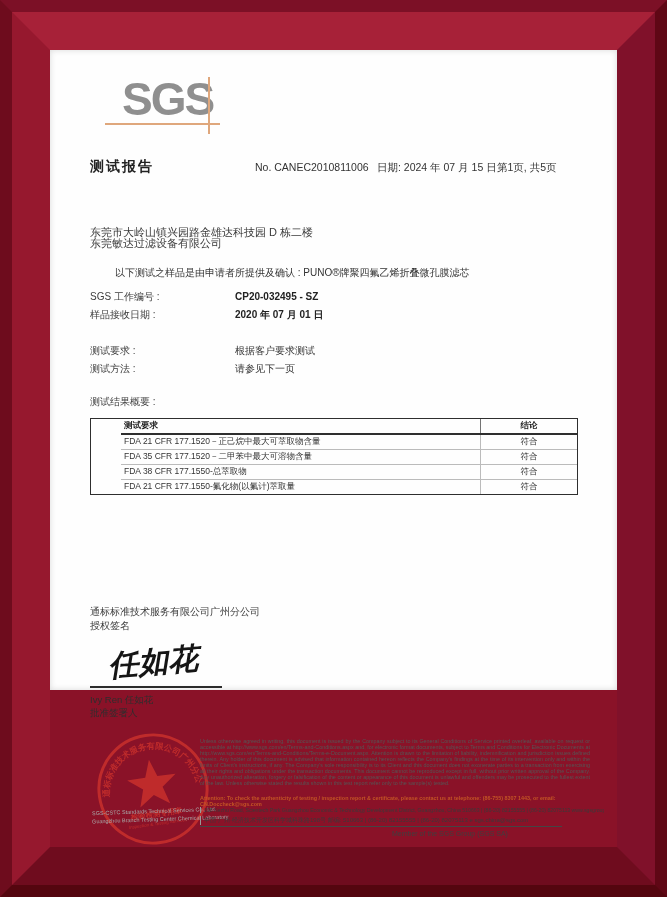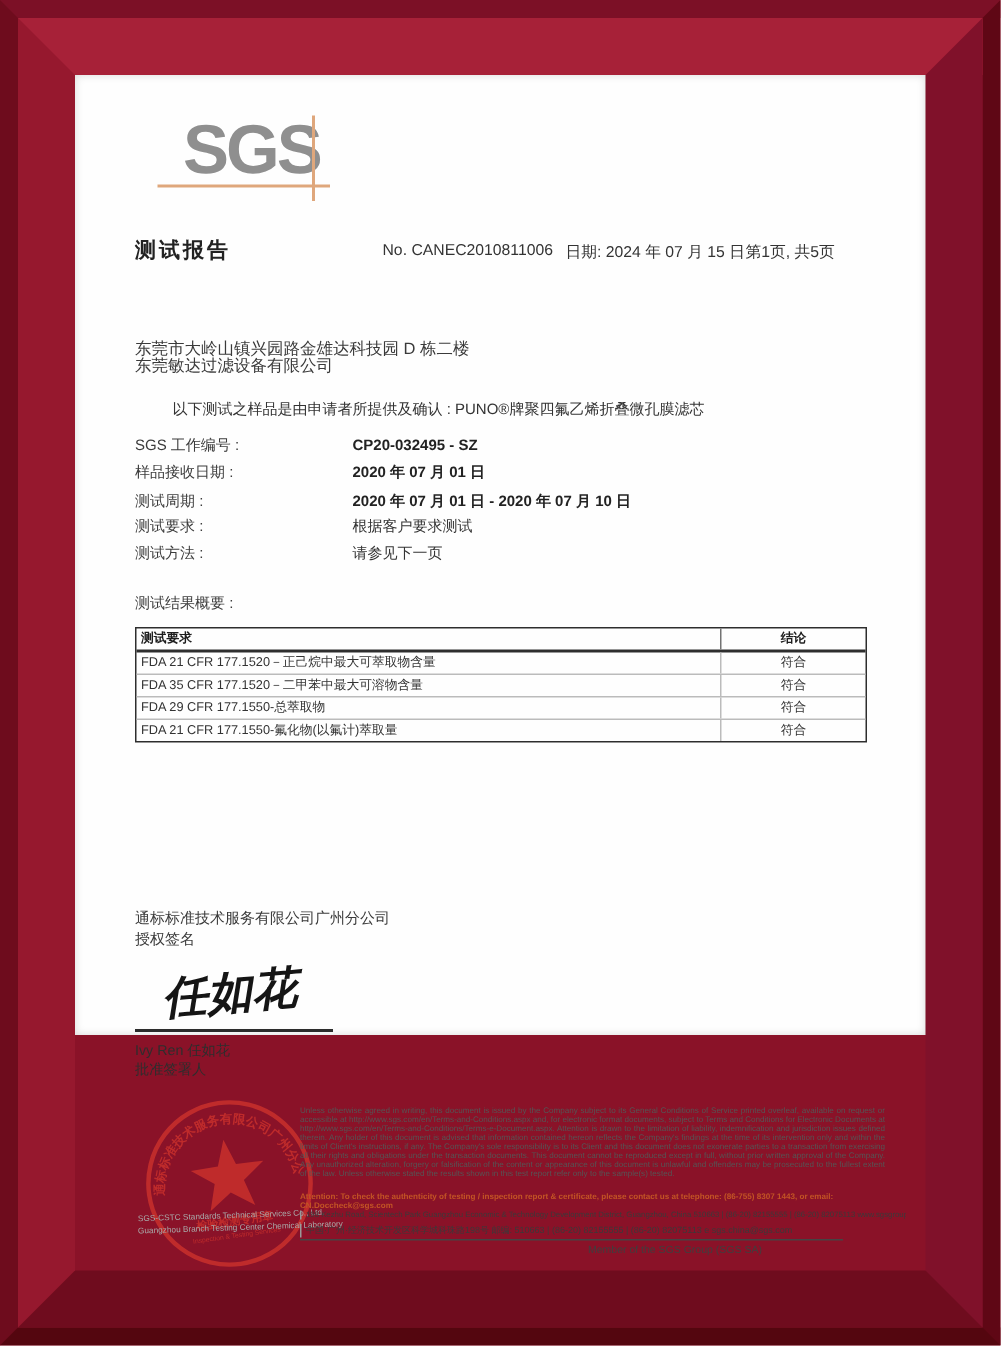--- a/index.html
+++ b/index.html
@@ -31,21 +31,21 @@
   .appl-name{left:40px;top:150px;font-size:11px;color:#3a3a3a;margin-top:36px;}
   .appl-addr{left:40px;top:175px;font-size:11px;color:#3a3a3a;}
   .sample-line{left:40px;top:216px;font-size:10px;color:#333;width:510px;margin-left:25px;}
   
   .frow{left:40px;font-size:10px;color:#3c3c3c;width:510px;}
   .frow .lab{display:inline-block;width:145px;}
   .frow .val{color:#333;}
   .frow .val.b{font-weight:bold;color:#222;}
   .summary{left:40px;top:345px;font-size:10px;color:#3c3c3c;}
   
-  .rtable{left:40px;top:368px;width:488px;border:1.5px solid #2e2e2e;box-sizing:border-box;}
+  .rtable{left:40px;top:368px;width:488px;border:1.5px solid #2e2e2e;box-sizing:border-box;padding-left:30px;}
   .trow{display:flex;align-items:center;min-height:13px;font-size:8.5px;color:#333;}
   .trow.head{font-weight:bold;border-bottom:2px solid #2e2e2e;color:#1d1d1d;}
   .trow+.trow{border-top:1px solid #bbb;}
   .trow.head+.trow{border-top:none;}
   .tc1{flex:1;padding:1px 3px;}
   .tc2{width:92px;border-left:1px solid #bbb;text-align:center;padding:1px 2px;}
   .trow.head .tc2{border-left:1px solid #737373;}
   
   .sig-co{left:40px;top:555px;font-size:10px;color:#3a3a3a;}
   .sig-auth{left:40px;top:569px;font-size:10px;color:#3a3a3a;}
@@ -91,23 +91,20 @@
   <div class="abs appl-addr">东莞市大岭山镇兴园路金雄达科技园 D 栋二楼</div>
 
   <div class="abs sample-line">以下测试之样品是由申请者所提供及确认 : PUNO®牌聚四氟乙烯折叠微孔膜滤芯</div>
 
   <div class="abs frow" style="top:240px">
     <span class="lab">SGS 工作编号 :</span><span class="val b">CP20-032495 - SZ</span>
   </div>
   <div class="abs frow" style="top:258px">
     <span class="lab">样品接收日期 :</span><span class="val b">2020 年 07 月 01 日</span>
   </div>
-  <div class="abs frow" style="top:277px">
-    <span class="lab">测试周期 :</span><span class="val b">2020 年 07 月 01 日 - 2020 年 07 月 10 日</span>
-  </div>
   <div class="abs frow" style="top:294px">
     <span class="lab">测试要求 :</span><span class="val">根据客户要求测试</span>
   </div>
   <div class="abs frow" style="top:312px">
     <span class="lab">测试方法 :</span><span class="val">请参见下一页</span>
   </div>
 
   <div class="abs summary">测试结果概要 :</div>
 
   <div class="abs rtable">
@@ -117,21 +114,21 @@
     </div>
     <div class="trow">
       <div class="tc1">FDA 21 CFR 177.1520－正己烷中最大可萃取物含量</div>
       <div class="tc2">符合</div>
     </div>
     <div class="trow">
       <div class="tc1">FDA 35 CFR 177.1520－二甲苯中最大可溶物含量</div>
       <div class="tc2">符合</div>
     </div>
     <div class="trow">
-      <div class="tc1">FDA 29 CFR 177.1550-总萃取物</div>
+      <div class="tc1">FDA 38 CFR 177.1550-总萃取物</div>
       <div class="tc2">符合</div>
     </div>
     <div class="trow">
       <div class="tc1">FDA 21 CFR 177.1550-氟化物(以氟计)萃取量</div>
       <div class="tc2">符合</div>
     </div>
   </div>
 
   <div class="abs sig-co">通标标准技术服务有限公司广州分公司</div>
   <div class="abs sig-auth">授权签名</div>

